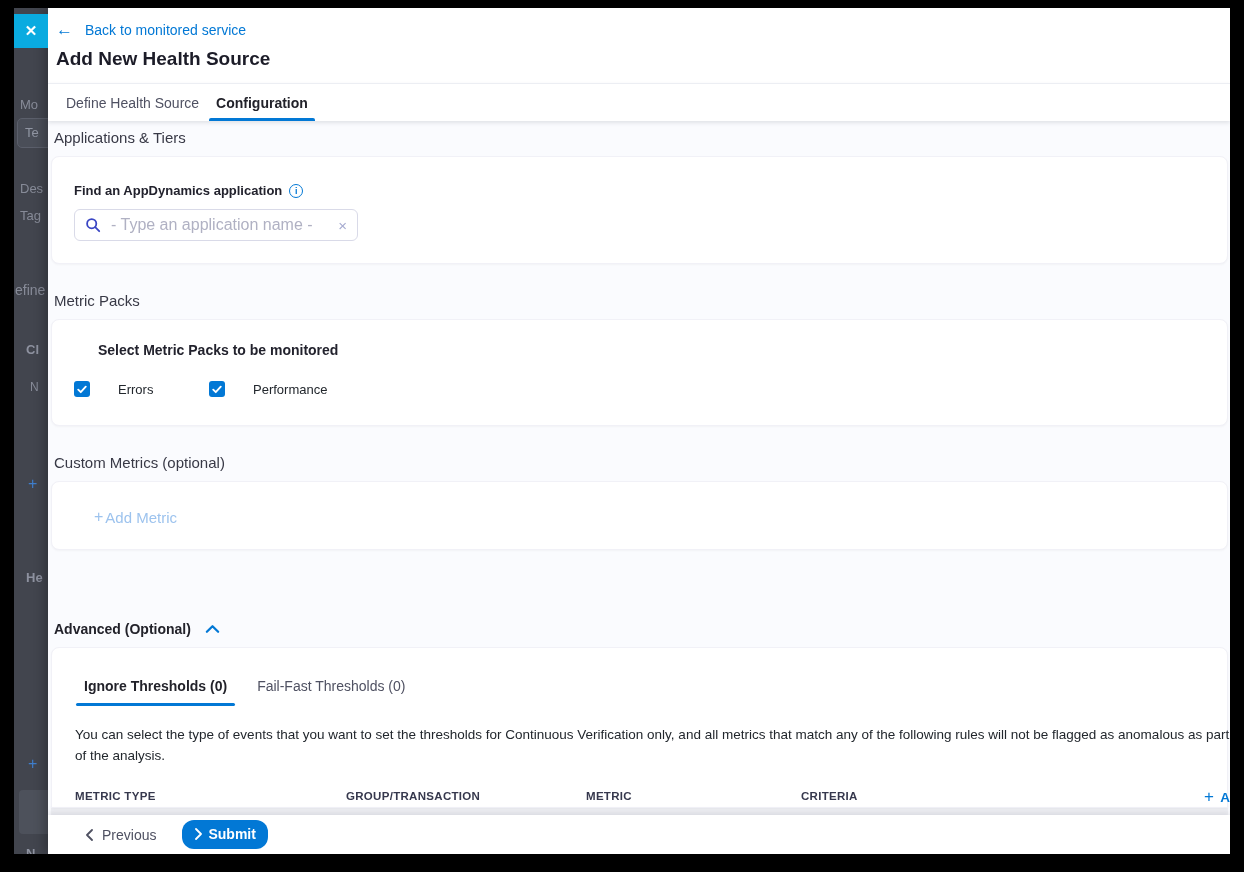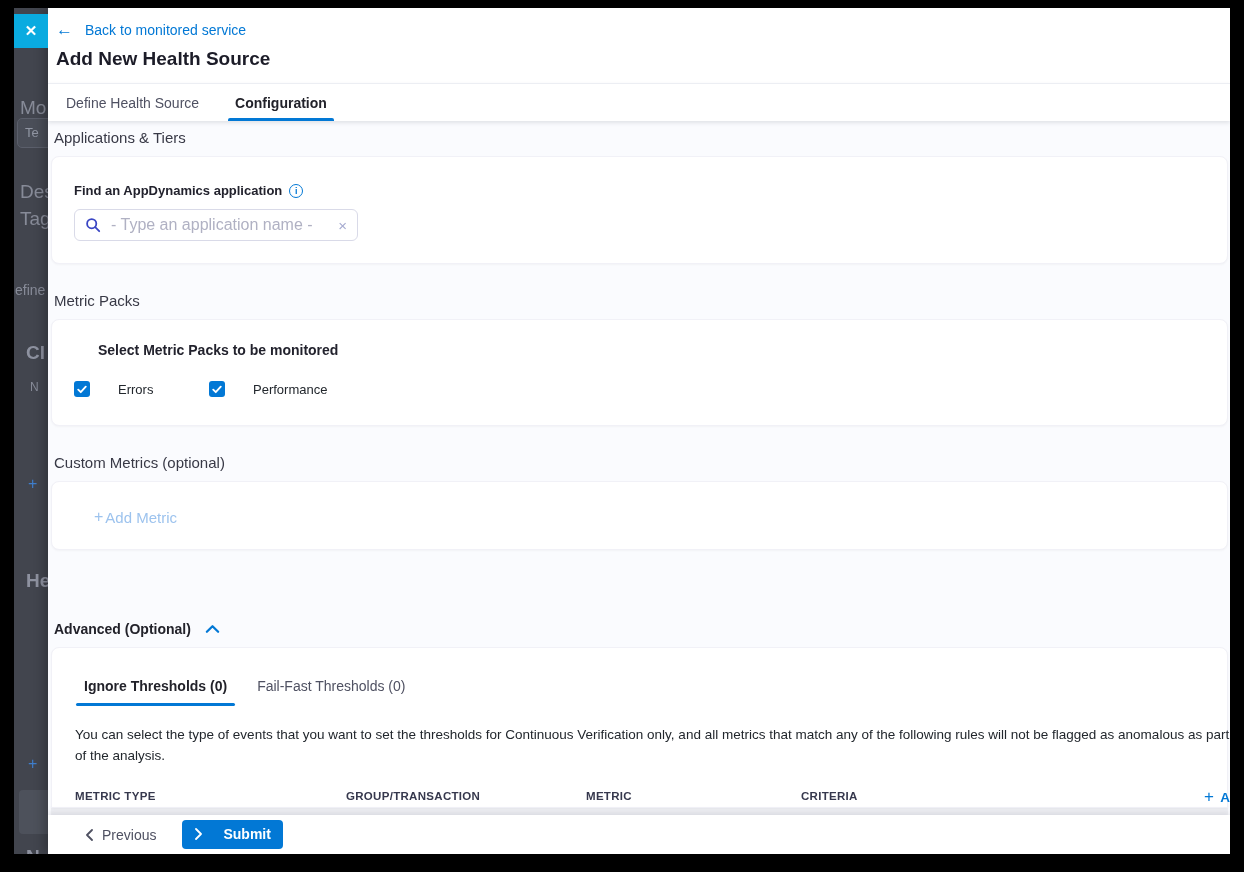--- a/index.html
+++ b/index.html
@@ -9,21 +9,21 @@
     font-family: "Liberation Sans", "DejaVu Sans", sans-serif;
     position: relative;
     overflow: hidden;
   }
 
   
   .backdrop-strip {
     position: absolute; left: 14px; top: 8px; width: 34px; height: 846px;
     background: #42454e; overflow: hidden;
   }
-  .frag { position: absolute; color: #878b98; font-size: 19px; white-space: nowrap; }
+  .frag { position: absolute; color: #878b98; font-size: 13px; white-space: nowrap; }
   .frag.bold { font-weight: 700; color: #8e92a0; }
   .frag.blue { color: #3f7ecb; font-size: 16px; font-weight: 400; }
   .te-box {
     position: absolute; left: 3px; top: 110px; width: 44px; height: 30px;
     background: #4a4e58; border: 1px solid #5b5f6b; border-radius: 5px;
     color: #9196a3; font-size: 13px; line-height: 28px; padding-left: 7px;
   }
   .ghost-box {
     position: absolute; left: 5px; top: 782px; width: 43px; height: 44px;
     background: #4d515b; border-radius: 4px;
@@ -50,21 +50,21 @@
     color: #0278d5; font-size: 14px; cursor: pointer;
   }
   .back-arrow { font-size: 17px; line-height: 1; }
   .drawer-title {
     margin-top: 9px; padding-bottom: 13px;
     font-size: 19px; font-weight: 700; color: #1c1c28;
   }
 
   .tabbar {
     flex: 0 0 auto; border-top: 1px solid #eceef3; height: 38px;
-    display: flex; align-items: stretch; padding-left: 18px; gap: 36px;
+    display: flex; align-items: stretch; padding-left: 18px; gap: 17px;
     background: #fff; box-shadow: 0 2px 4px rgba(96,97,112,0.16);
     position: relative; z-index: 3;
   }
   .tab {
     display: flex; align-items: center; font-size: 14px; color: #4f5162;
     position: relative; cursor: pointer;
   }
   .tab.active { font-weight: 700; color: #22222a; }
   .tab.active::after {
     content: ""; position: absolute; left: -7px; right: -7px; bottom: 0;
@@ -178,22 +178,22 @@
     flex: 0 0 39px; background: #fff; display: flex; align-items: center;
     padding-left: 37px; gap: 26px; position: relative; z-index: 5;
     box-shadow: 0 -3px 6px rgba(96,97,112,0.15);
   }
   .btn-previous {
     display: inline-flex; align-items: center; gap: 8px; background: none;
     border: none; color: #4f5162; font-size: 14px; cursor: pointer;
     font-family: inherit;
   }
   .btn-submit {
-    display: inline-flex; align-items: center; gap: 20px; background: #0278d5;
-    border: none; border-radius: 4px; color: #fff; font-size: 14px;
+    display: inline-flex; align-items: center; gap: 5px; background: #0278d5;
+    border: none; border-radius: 12px; color: #fff; font-size: 14px;
     font-weight: 600; padding: 6px 12px 7px; cursor: pointer;
     font-family: inherit;
   }
   .chev { display: inline-flex; }
 </style>
 </head>
 <body>
 
 <div class="backdrop-strip">
   <span class="frag" style="left:6px; top:89px;">Mo</span>

